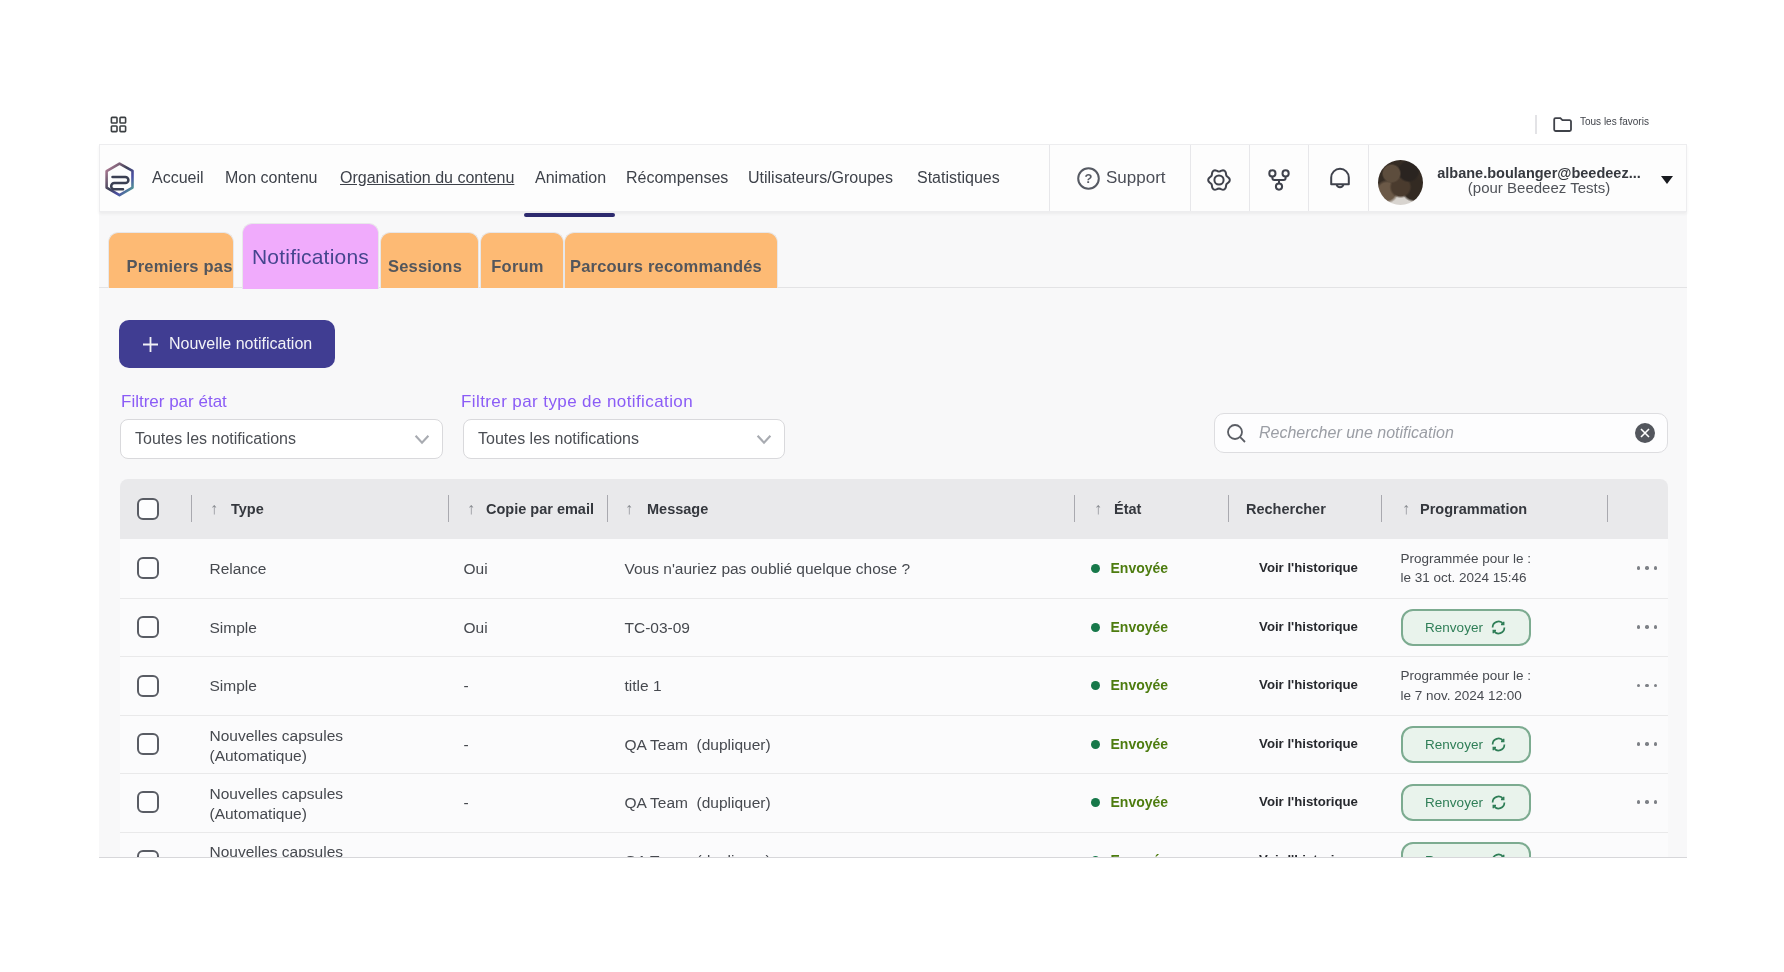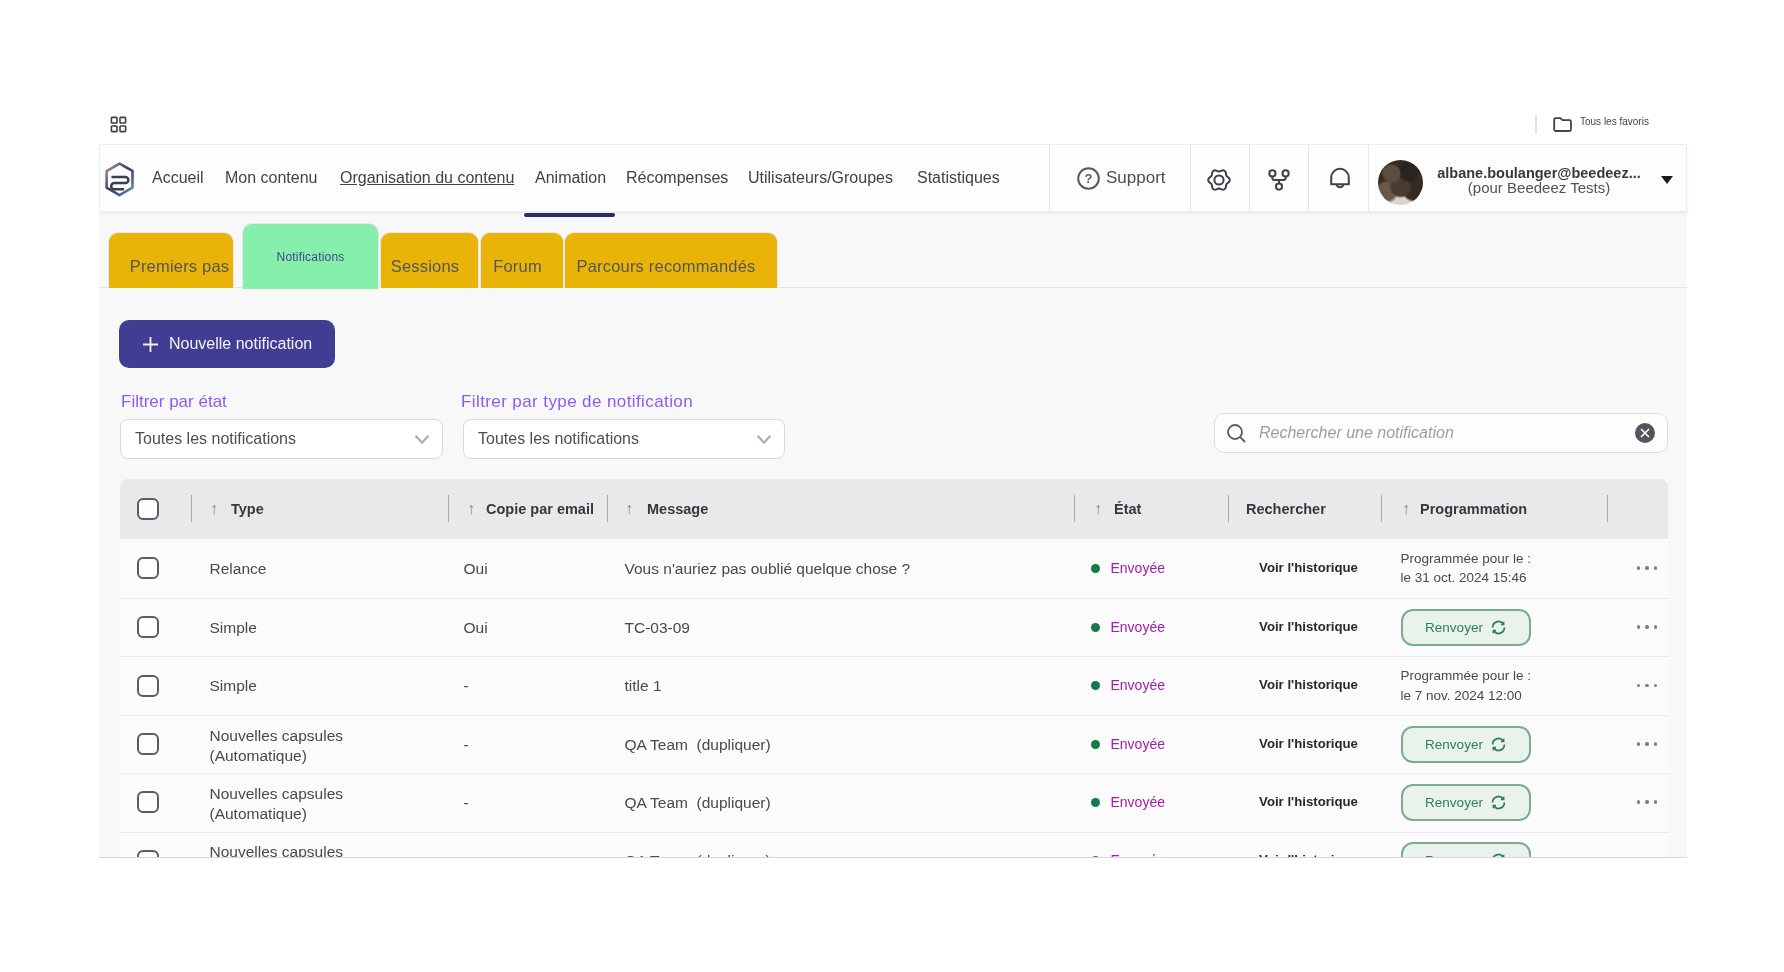--- a/index.html
+++ b/index.html
@@ -6,41 +6,41 @@
   html,body { width:1784px; height:972px; background:#ffffff; font-family:"Liberation Sans", sans-serif; overflow:hidden; position:relative; }
   .abs { position:absolute; }
   
   #contentbg { left:99px; top:212px; width:1588px; height:646px; background:#f8f8f9; border-bottom:1px solid #d7d7da; }
   
   #topbar { left:99px; top:144px; width:1588px; height:68px; background:#fdfdfd; border:1px solid #ededef; box-shadow:0 2px 3px rgba(0,0,0,0.05); }
   .navitem { position:absolute; top:0; height:66px; line-height:66px; font-size:16px; color:#3e424a; white-space:nowrap; }
   #underline { left:524px; top:213px; width:91px; height:4px; background:#2d2a6e; border-radius:2px; z-index:5; }
   .vsep { position:absolute; top:0; width:1px; height:66px; background:#e7e7ea; }
   
-  .tab { position:absolute; background:#eab308; border:1px solid #e7e7e9; border-bottom:none; border-radius:10px 10px 0 0; top:232px; height:56px; font-size:16.5px; letter-spacing:0.2px; color:#53565c; text-align:center; display:flex; align-items:flex-end; justify-content:center; padding-bottom:12px; }
+  .tab { position:absolute; background:#fdba74; border:1px solid #e7e7e9; border-bottom:none; border-radius:10px 10px 0 0; top:232px; height:56px; font-size:16.5px; letter-spacing:0.2px; color:#53565c; text-align:center; display:flex; align-items:flex-end; justify-content:center; padding-bottom:12px;font-weight:bold; }
   #tabline { left:99px; top:287px; width:1588px; height:1px; background:#e3e3e5; }
-  #activetab { left:242px; top:223px; width:137px; height:66px; background:#86efac; border:1px solid #e8e8ea; border-bottom:none; border-radius:10px 10px 0 0; z-index:6; color:#45458e; font-size:12px; letter-spacing:0.2px; text-align:center; line-height:66px; }
+  #activetab { left:242px; top:223px; width:137px; height:66px; background:#f0abfc; border:1px solid #e8e8ea; border-bottom:none; border-radius:10px 10px 0 0; z-index:6; color:#45458e; font-size:21px; letter-spacing:0.2px; text-align:center; line-height:66px; }
   
   #newbtn { left:119px; top:320px; width:216px; height:48px; background:#403d92; border-radius:10px; color:#f2f2f7; font-size:16px; display:flex; align-items:center; }
   
   .flabel { position:absolute; font-size:17px; color:#8b5cf6; }
   .dd { position:absolute; top:419px; height:40px; background:#fff; border:1px solid #d9d9dc; border-radius:8px; font-size:16px; color:#4b4e54; display:flex; align-items:center; }
   
   #search { left:1214px; top:413px; width:454px; height:40px; background:#fdfdfe; border:1px solid #dddde0; border-radius:10px; }
   
   #thead { left:120px; top:479px; width:1548px; height:60px; background:#e9e9eb; border-radius:8px 8px 0 0; }
   .hsep { position:absolute; top:16px; width:1px; height:27px; background:#a9a9af; }
   .hlab { position:absolute; top:0; height:60px; line-height:60px; font-size:14.5px; font-weight:bold; color:#35383e; white-space:nowrap; }
   .harr { position:absolute; top:0; height:60px; line-height:59px; font-size:16px; color:#888b91; }
   #rows { left:120px; top:539px; width:1548px; height:318px; background:#fbfbfc; overflow:hidden; }
   .rowsep { position:absolute; left:0; width:1548px; height:1px; background:#e9e9ea; }
   .cb { position:absolute; width:22px; height:22px; border:2px solid #595c64; border-radius:6px; background:#fdfdfe; }
   .celltxt { position:absolute; font-size:15.5px; color:#46494f; white-space:nowrap; }
   .dot { position:absolute; width:9px; height:9px; border-radius:50%; background:#17784a; }
-  .envoyee { position:absolute; font-size:14px; color:#a21caf; }
+  .envoyee { position:absolute; font-size:14px; color:#4d7c0f;font-weight:bold; }
   .hist { position:absolute; width:153px; text-align:center; font-size:13.2px; font-weight:bold; color:#27292e; }
   .prog { position:absolute; font-size:13.5px; color:#474a50; line-height:19.5px; white-space:nowrap; }
   .renv { position:absolute; width:130px; height:37px; background:#e9f3ec; border:2px solid #7cab90; border-radius:12px; display:flex; align-items:center; justify-content:center; gap:8px; color:#2f7e57; font-size:13.5px; }
   .dots3 { position:absolute; width:20px; display:flex; justify-content:space-between; }
   .dots3 span { width:3.4px; height:3.4px; border-radius:50%; background:#7d8086; }
   .it { font-style:italic; }
 </style>
 </head>
 <body>
 <div class="abs" id="contentbg"></div>

